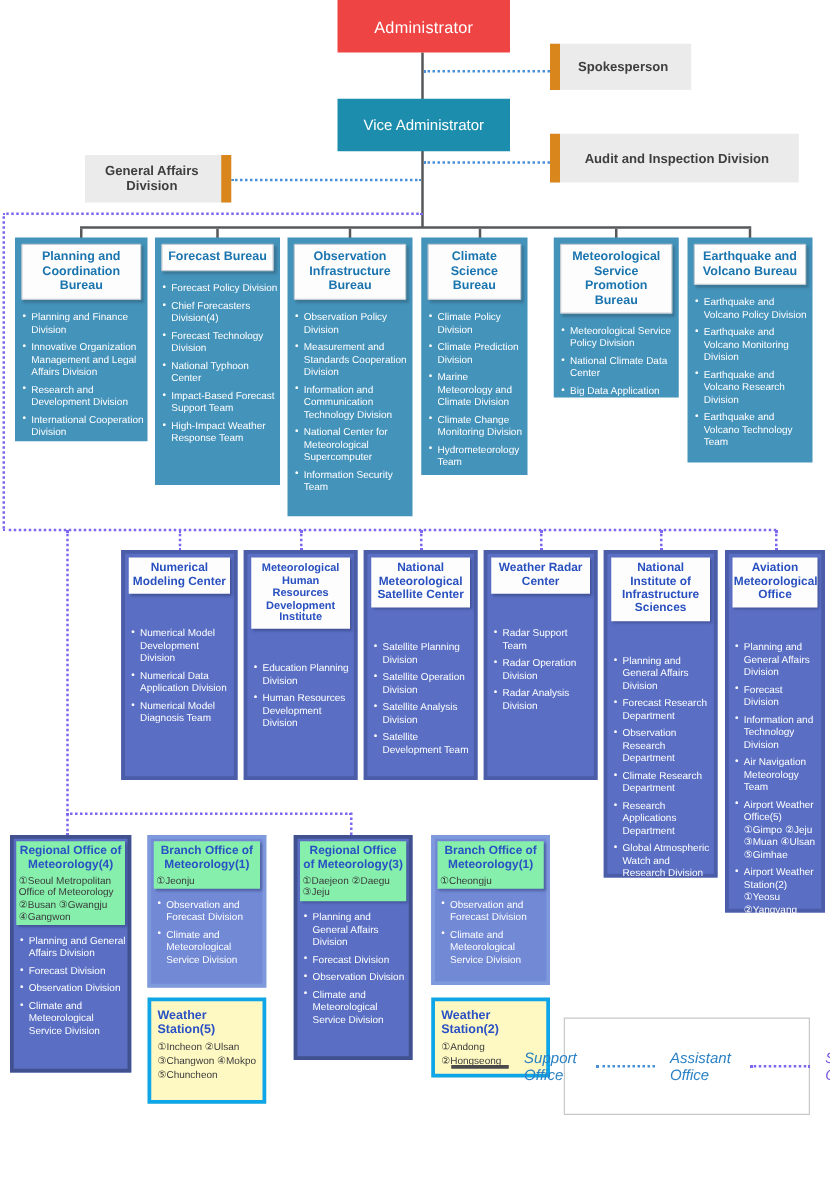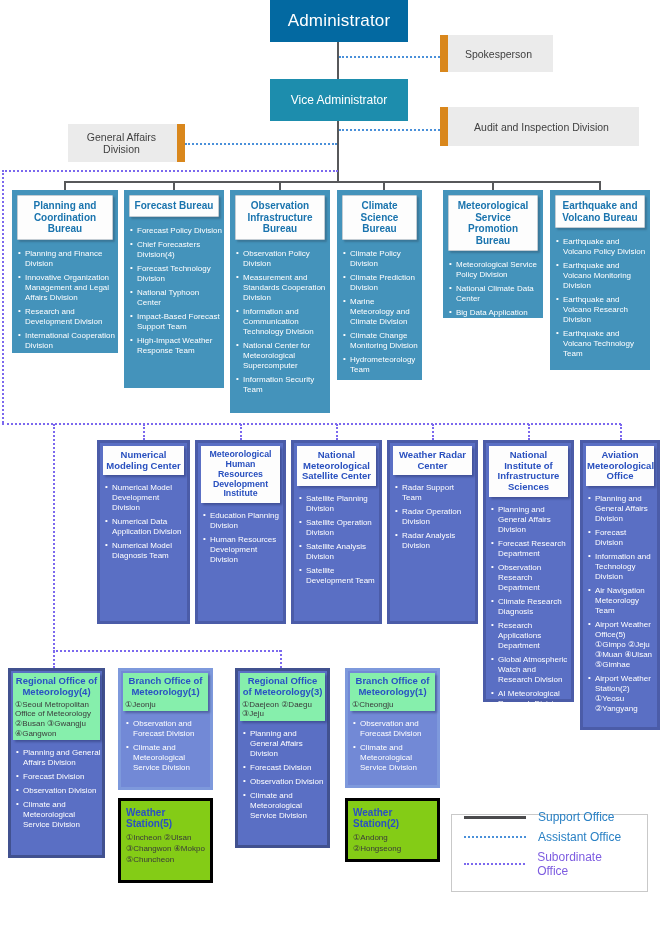--- a/index.html
+++ b/index.html
@@ -3,23 +3,23 @@
 <meta charset="utf-8">
 <style>
   html,body { margin:0; padding:0; background:#fff; }
   .canvas {
     position:relative; width:664px; height:945px; background:#fff;
     font-family:"Liberation Sans", sans-serif; overflow:hidden;
   }
   .abs { position:absolute; box-sizing:border-box; }
 
   
-  .admin { background:#0369a1; color:#fff; font-size:17px; display:flex; align-items:center; justify-content:center; letter-spacing:.2px; }
+  .admin { background:#ef4444; color:#fff; font-size:13px; display:flex; align-items:center; justify-content:center; letter-spacing:.2px; }
   .vice  { background:#1d8dad; color:#fff; font-size:12px; display:flex; align-items:center; justify-content:center; }
-  .gray  { background:#ebebeb; color:#3f3f3f; font-size:10.5px; font-weight:normal; display:flex; align-items:center; justify-content:center; }
+  .gray  { background:#ebebeb; color:#3f3f3f; font-size:10.5px; font-weight:bold; display:flex; align-items:center; justify-content:center; }
   .obar  { position:absolute; top:0; bottom:0; width:8px; background:#d9871c; }
   .obar.left { left:0; } .obar.right { right:0; }
   .gray .lbl { padding:0 10px; text-align:center; }
 
   
   .bureau { background:#4493bb; }
   .bureau .hd {
     background:#fdfdfd; border:1px solid #c3ccd3; margin:5px 5px 4px 5px; padding:4px 1px;
     text-align:center; color:#1a74ae; font-weight:bold; font-size:10px; line-height:1.15;
     box-shadow:2px 2px 2px rgba(40,70,90,.35); border-radius:1px;
@@ -28,40 +28,40 @@
   .item { position:relative; color:#fff; font-size:8px; line-height:1.25; margin-bottom:4px; padding-left:7px; }
   .item::before { content:"\2022"; position:absolute; left:0; top:-1px; }
 
   
   .center { background:#5a6fc4; border:3px solid #4b5ca8; }
   .center .hd {
     background:#fdfdfd; margin:3px; padding:4px 1px; text-align:center;
     color:#2950bf; font-weight:bold; font-size:9.5px; line-height:1.12;
     box-shadow:1.5px 1.5px 2px rgba(30,40,90,.4);
   }
-  .center .items { padding:5px 1px 4px 5px; }
+  .center .items { padding:24px 1px 4px 5px; }
 
   
   .regional { background:#5a6fc4; border:3px solid #41518f; }
   .branch   { background:#7289d6; border:3px solid #7e99dc; }
   .fo .hd {
     background:#86efac; margin:2px; padding:3px 2px 2px 2px;
     box-shadow:1.5px 1.5px 2px rgba(30,40,90,.4);
   }
   .fo .hd .t { text-align:center; color:#2950c4; font-weight:bold; font-size:9.5px; line-height:1.15; }
   .fo .hd .s { color:#3a3a3a; font-size:8px; line-height:1.2; margin-top:2px; text-align:left; }
   .fo .items { padding:6px 1px 4px 5px; }
 
   
-  .station { background:#84cc16; border:3px solid #000000; padding:4px 5px; }
+  .station { background:#fef9c3; border:3px solid #0ea5e9; padding:4px 5px; }
   .station .t { color:#2950c4; font-weight:bold; font-size:10px; margin:2px 0 4px 0; }
   .station .sitem { color:#3a3a3a; font-size:8px; line-height:1.35; }
 
   
-  .legend { background:#fff; border:1px solid #c9c9c9; padding:10px 12px; display:flex; flex-direction:column; justify-content:flex-end; }
+  .legend { background:#fff; border:1px solid #c9c9c9; padding:10px 12px; display:flex; flex-direction:row; justify-content:center;font-style:italic; }
   .lrow { display:flex; align-items:center; margin:3px 0; }
   .lsample { width:62px; margin-right:12px; }
   .ls-solid  { border-top:3px solid #4a4a4c; }
   .ls-blue   { border-top:2px dotted #4a90d9; }
   .ls-purple { border-top:2px dotted #7b68ee; }
   .llabel { font-size:12px; }
   .llabel.blue { color:#2980c4; } .llabel.purple { color:#7d5ce0; }
 
   
   .hdark { height:2px; background:#57585a; }
@@ -210,21 +210,21 @@
         <div class="item">Radar Operation Division</div>
         <div class="item">Radar Analysis Division</div>
       </div>
   </div>
   <div class="abs center" style="left:483px; top:440px; width:91px; height:262px;">
     <div class="hd">National Institute of Infrastructure Sciences</div>
     <div class="items">
         <div class="item">Planning and General Affairs Division</div>
         <div class="item">Forecast Research Department</div>
         <div class="item">Observation Research Department</div>
-        <div class="item">Climate Research Diagnosis</div>
+        <div class="item">Climate Research Department</div>
         <div class="item">Research Applications Department</div>
         <div class="item">Global Atmospheric Watch and Research Division</div>
         <div class="item">AI Meteorological Research Division</div>
         <div class="item">Climate Change Research Team</div>
       </div>
   </div>
   <div class="abs center" style="left:580px; top:440px; width:80px; height:290px;">
     <div class="hd">Aviation Meteorological Office</div>
     <div class="items">
         <div class="item">Planning and General Affairs Division</div>

